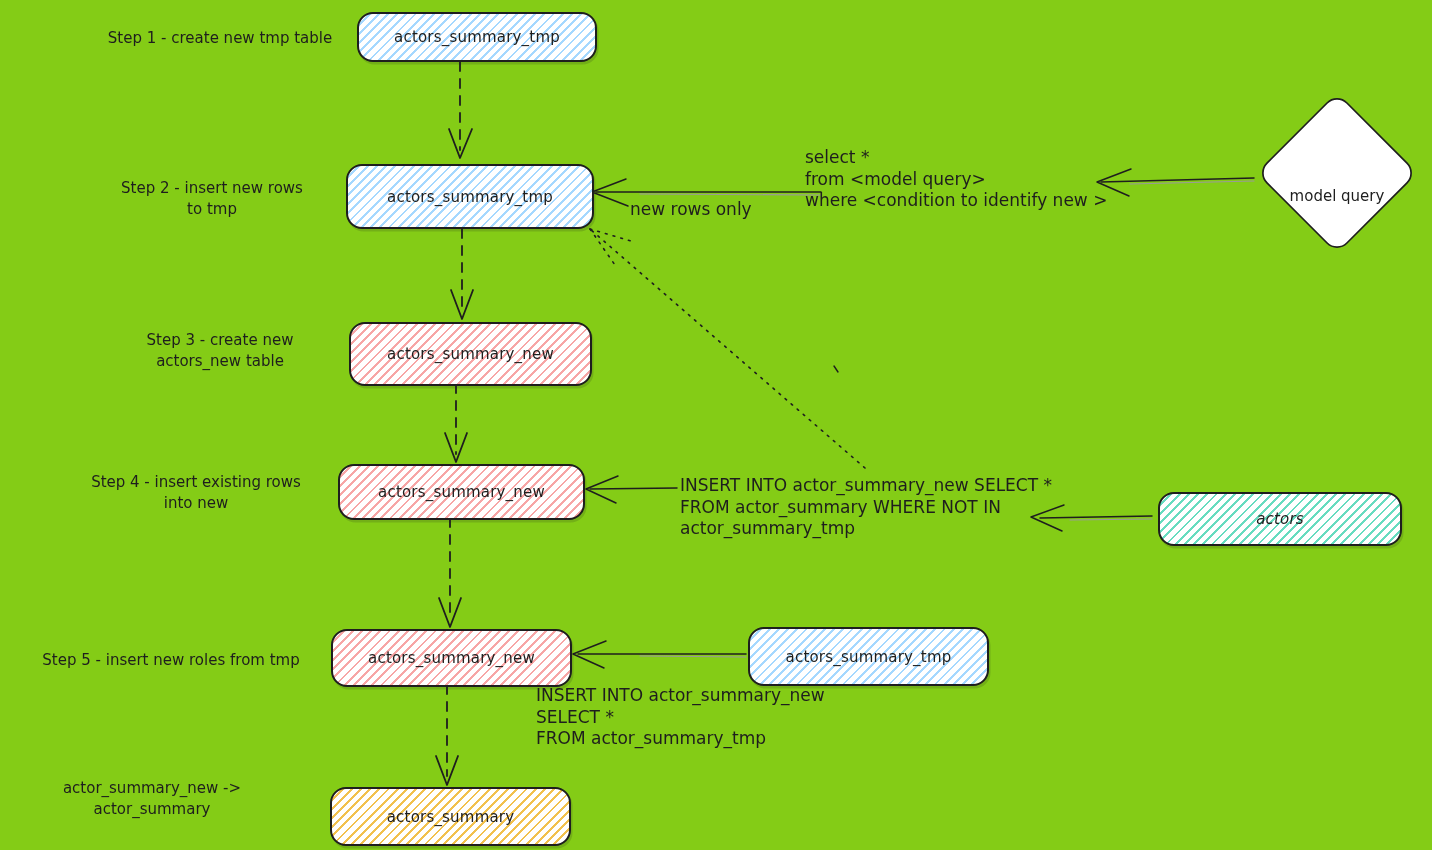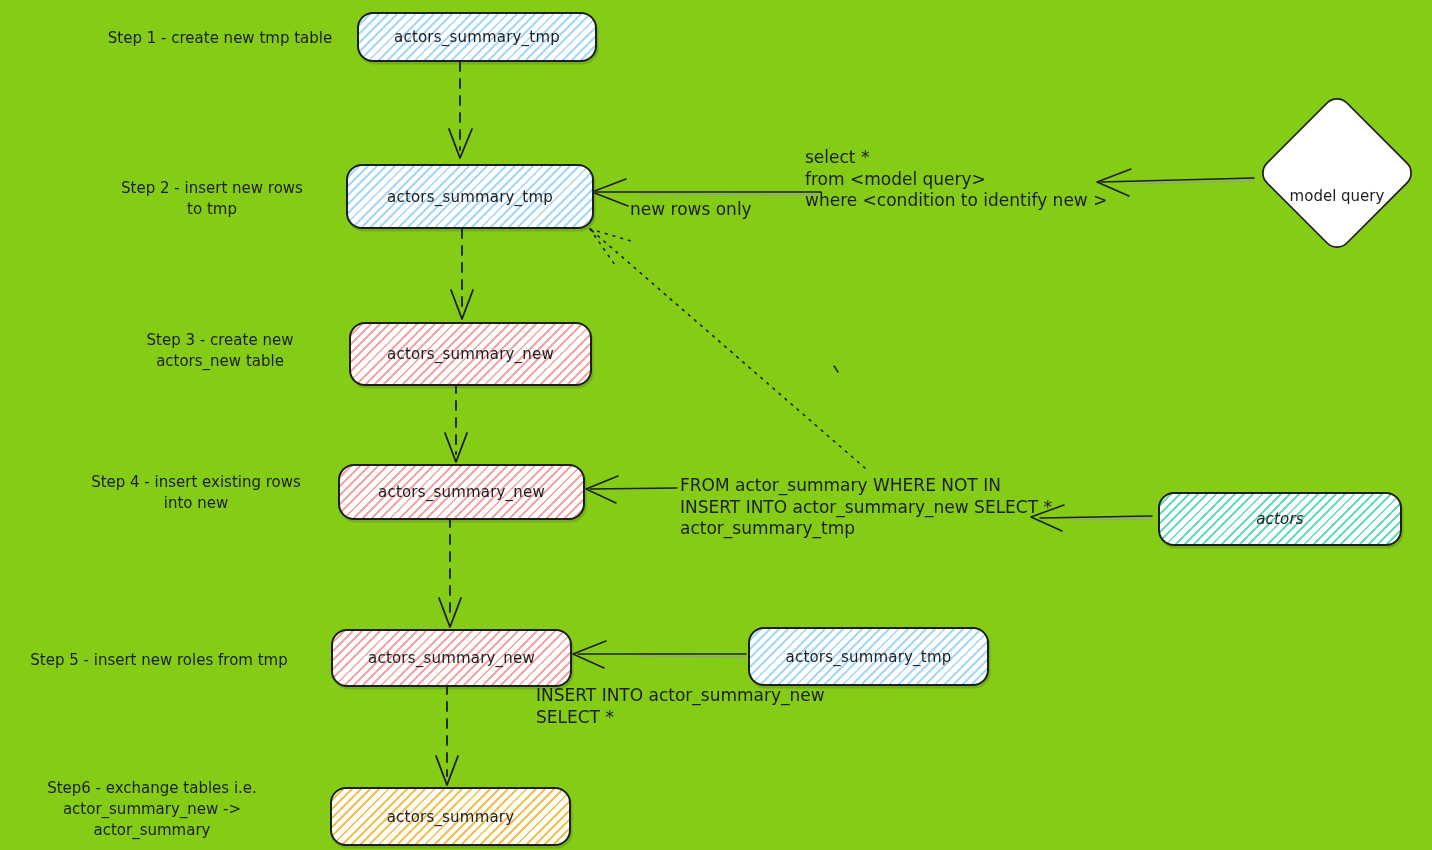--- a/index.html
+++ b/index.html
@@ -102,25 +102,24 @@
     <div>to tmp</div>
   </div>
   <div class="label" style="left:120px; top:330px; width:200px;">
     <div>Step 3 - create new</div>
     <div>actors_new table</div>
   </div>
   <div class="label" style="left:76px; top:472px; width:240px;">
     <div>Step 4 - insert existing rows</div>
     <div>into new</div>
   </div>
-  <div class="label" style="left:28px; top:650px; width:262px;">
+  <div class="label" style="left:40px; top:650px; width:262px;">
     <div>Step 5 - insert new roles from tmp</div>
   </div>
   <div class="label" style="left:5px; top:778px; width:294px;">
-    <div>Step6 - exchange tables i.e.</div>
     <div>actor_summary_new -&gt; actor_summary</div>
   </div>
 
   <div class="node hatch-blue" style="left:357px; top:12px; width:236px; height:46px;">actors_summary_tmp</div>
   <div class="node hatch-blue" style="left:346px; top:164px; width:244px; height:61px;">actors_summary_tmp</div>
   <div class="node hatch-red" style="left:349px; top:322px; width:239px; height:60px;">actors_summary_new</div>
   <div class="node hatch-red" style="left:338px; top:464px; width:243px; height:52px;">actors_summary_new</div>
   <div class="node hatch-red" style="left:331px; top:629px; width:237px; height:54px;">actors_summary_new</div>
   <div class="node hatch-blue" style="left:748px; top:627px; width:237px; height:55px;">actors_summary_tmp</div>
   <div class="node hatch-teal" style="left:1158px; top:492px; width:240px; height:50px;font-style:italic;">actors</div>
@@ -130,23 +129,24 @@
 
   <div class="sql" style="left:805px; top:147px; width:300px;">
     <div>select *</div>
     <div>from &lt;model query&gt;</div>
     <div>where &lt;condition to identify new &gt;</div>
   </div>
 
   <div class="sql" style="left:630px; top:199px; width:132px;">new rows only</div>
 
   <div class="sql" style="left:680px; top:475px; width:380px;">
+    <div>INSERT INTO actor_summary_new SELECT *</div>
     <div>FROM actor_summary WHERE NOT IN</div>
-    <div>INSERT INTO actor_summary_new SELECT *</div>
     <div>actor_summary_tmp</div>
   </div>
 
   <div class="sql" style="left:536px; top:685px; width:300px;">
     <div>INSERT INTO actor_summary_new</div>
     <div>SELECT *</div>
+    <div>FROM actor_summary_tmp</div>
   </div>
 
 </div>
 
 </body></html>

